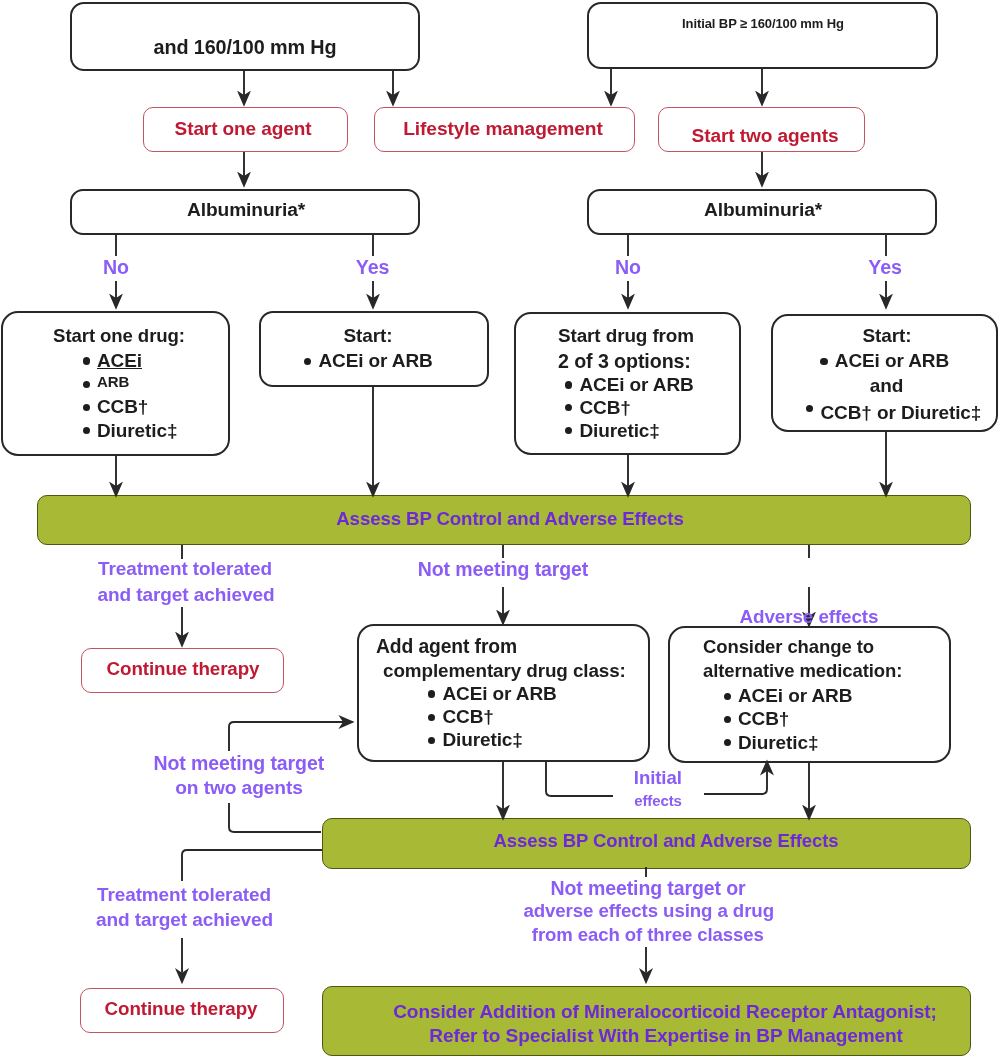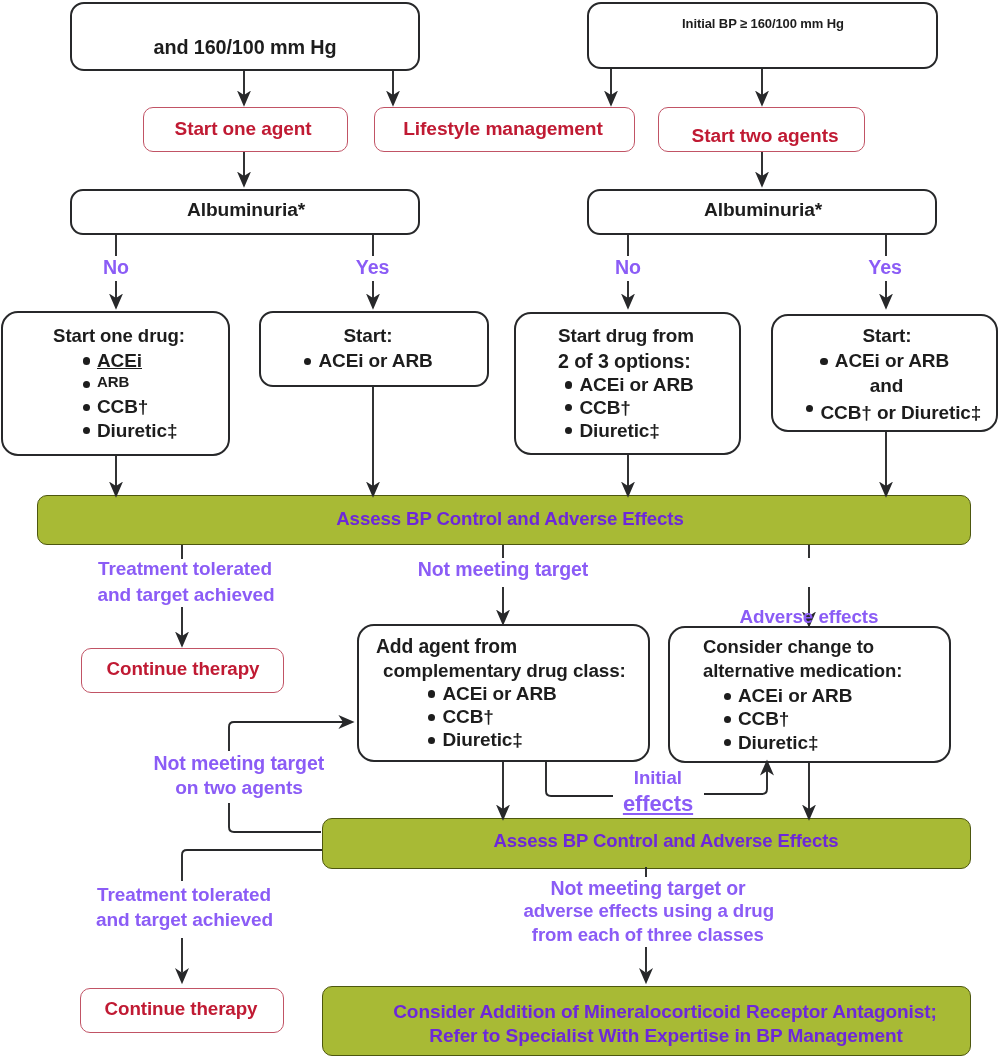--- a/index.html
+++ b/index.html
@@ -168,21 +168,21 @@
 <div class="t ink" style="left:738px;top:686.3px;font-size:19px;">ACEi or ARB</div>
 <span class="bu" style="left:723.6px;top:715.7px;"></span>
 <div class="t ink" style="left:738px;top:709.4px;font-size:19px;">CCB†</div>
 <span class="bu" style="left:723.6px;top:738.8px;"></span>
 <div class="t ink" style="left:738px;top:732.5px;font-size:19px;">Diuretic‡</div>
 
 <div class="t c teal" style="left:238.8px;top:753.7px;font-size:19.5px;">Not meeting target</div>
 <div class="t c teal" style="left:239px;top:777.5px;font-size:19.2px;">on two agents</div>
 
 <div class="t c teal" style="left:657.8px;top:769px;font-size:18.6px;">Initial</div>
-<div class="t c teal" style="left:658px;top:792.5px;font-size:22px;text-decoration:underline;">effects</div>
+<div class="t c teal" style="left:658px;top:792.5px;font-size:15px;">effects</div>
 
 <div class="t c wht" style="left:666px;top:832px;font-size:18.5px;">Assess BP Control and Adverse Effects</div>
 
 <div class="t c teal" style="left:184px;top:885.5px;font-size:18.97px;">Treatment tolerated</div>
 <div class="t c teal" style="left:184.5px;top:910px;font-size:19.07px;">and target achieved</div>
 
 <div class="t c teal" style="left:648px;top:879px;font-size:19.5px;">Not meeting target or</div>
 <div class="t c teal" style="left:648.7px;top:902px;font-size:18.7px;">adverse effects using a drug</div>
 <div class="t c teal" style="left:647.8px;top:925.7px;font-size:18.6px;">from each of three classes</div>
 

